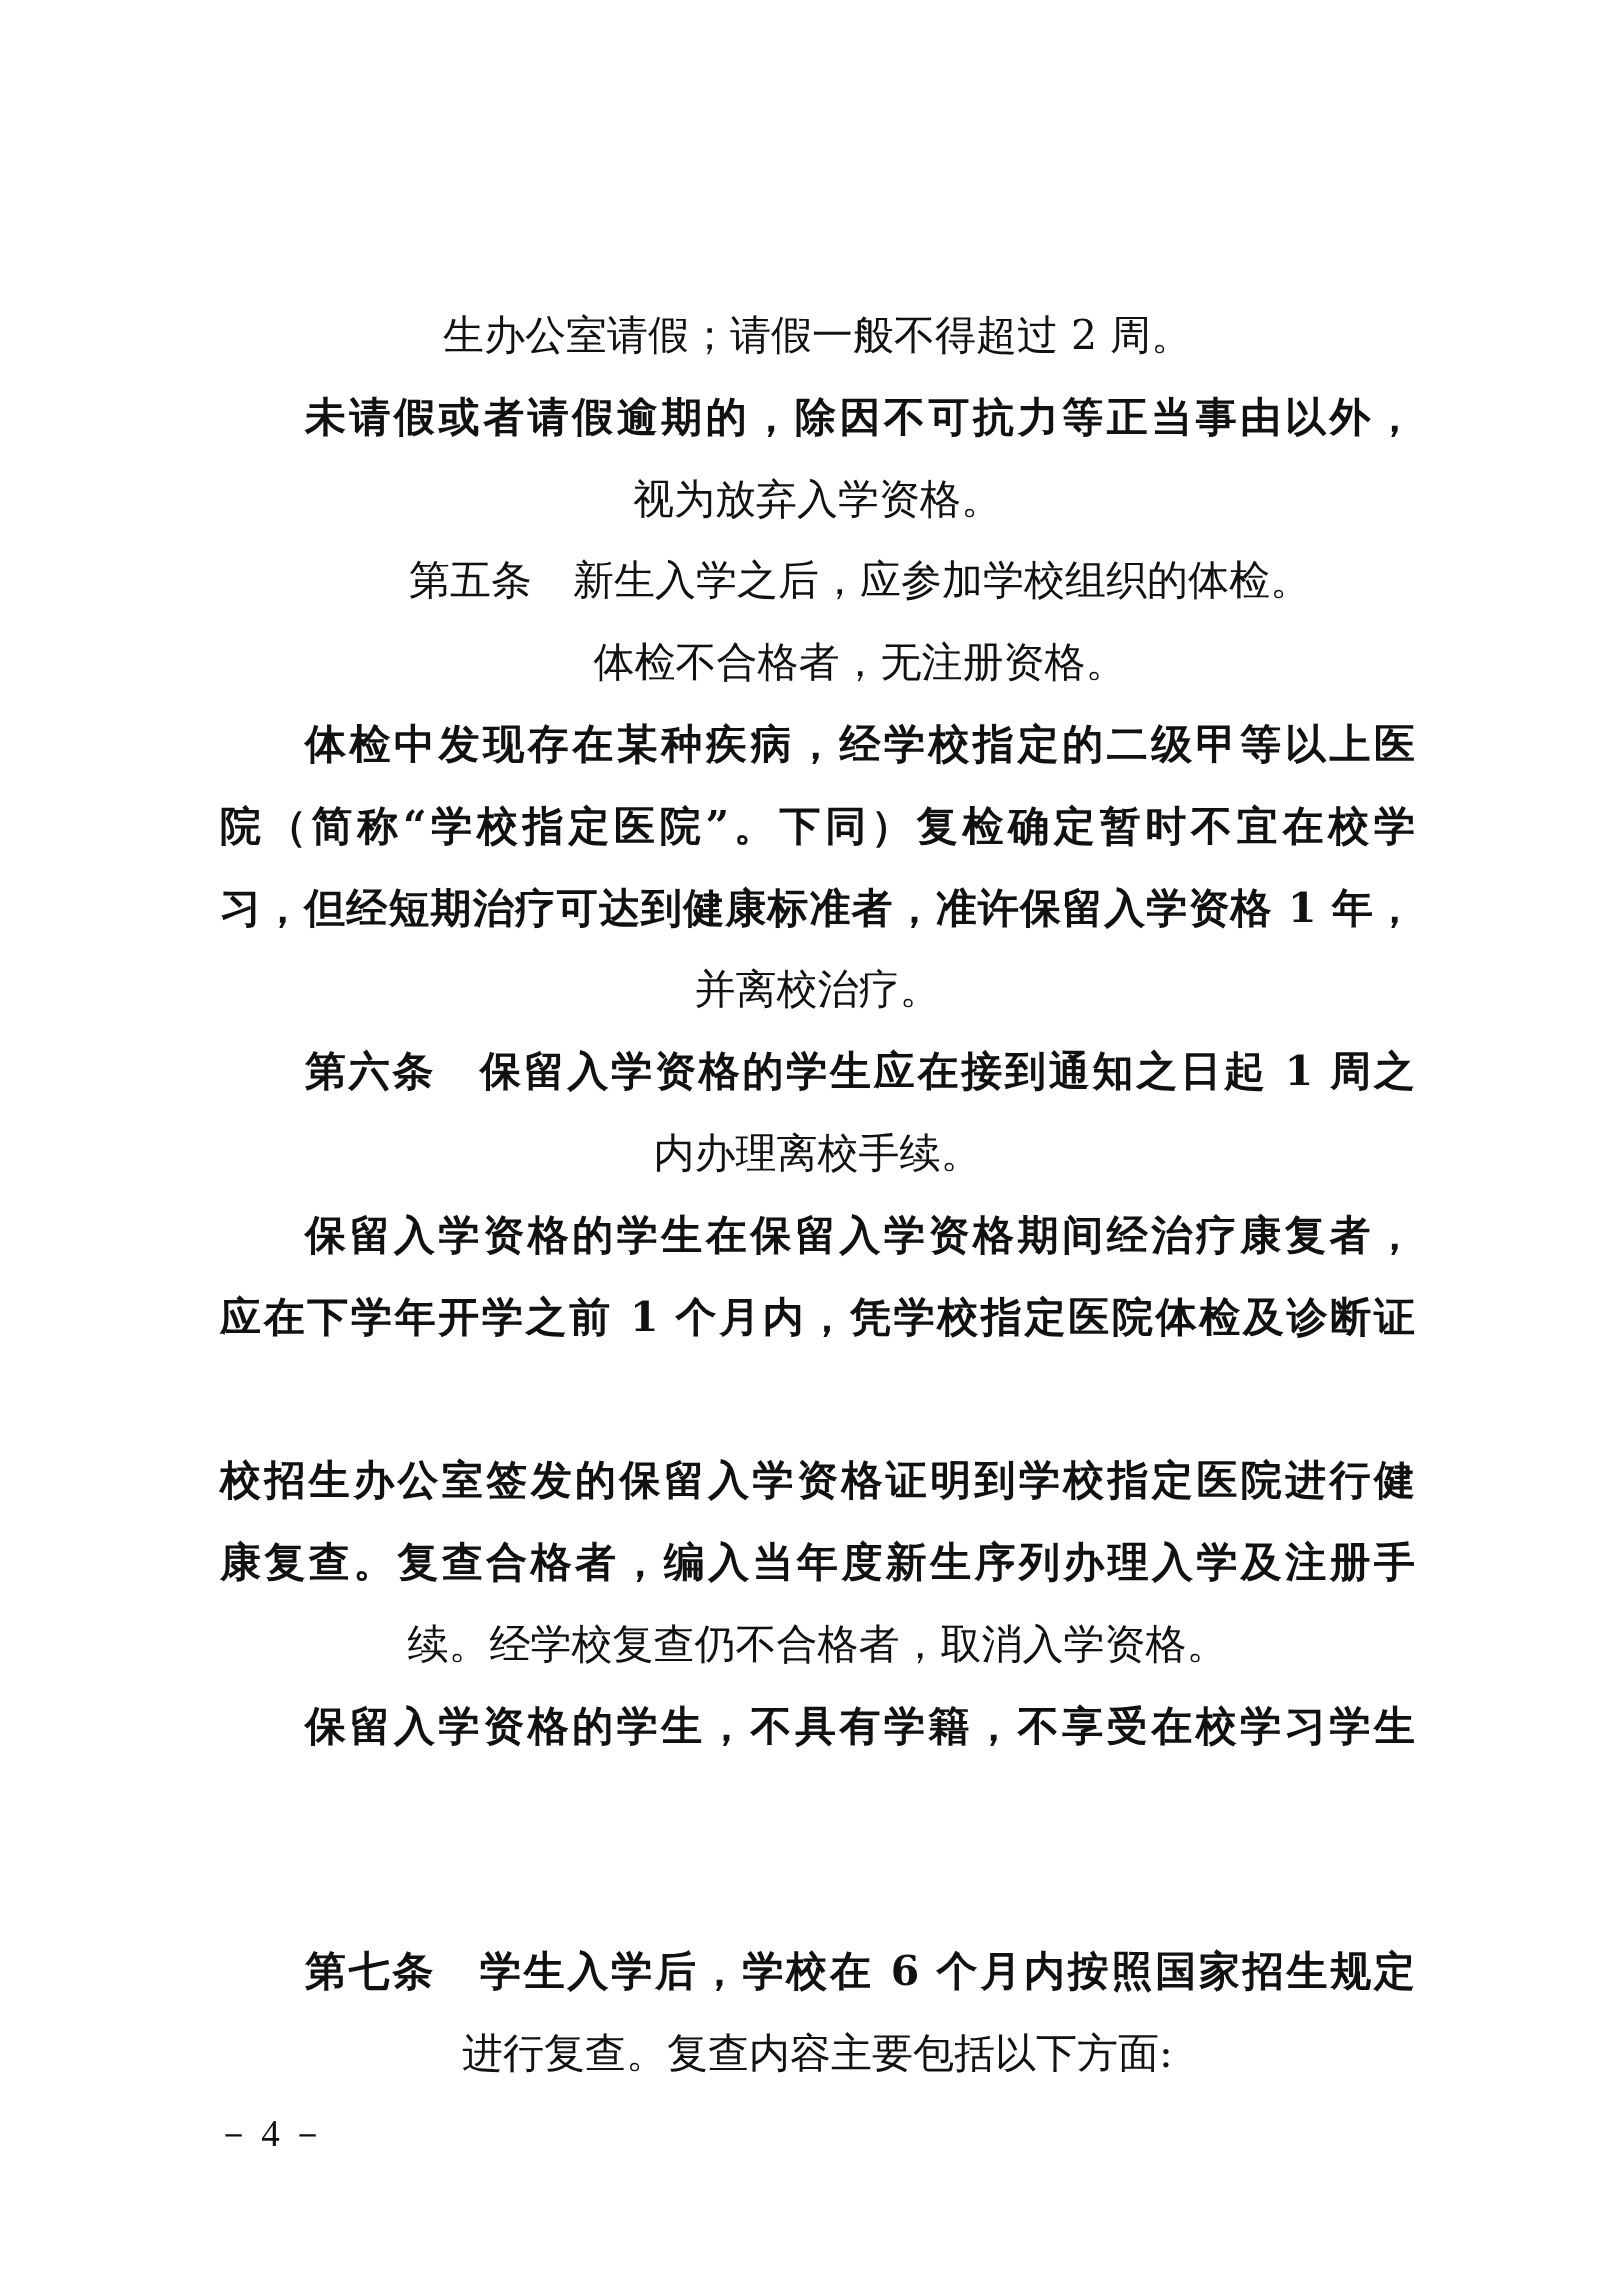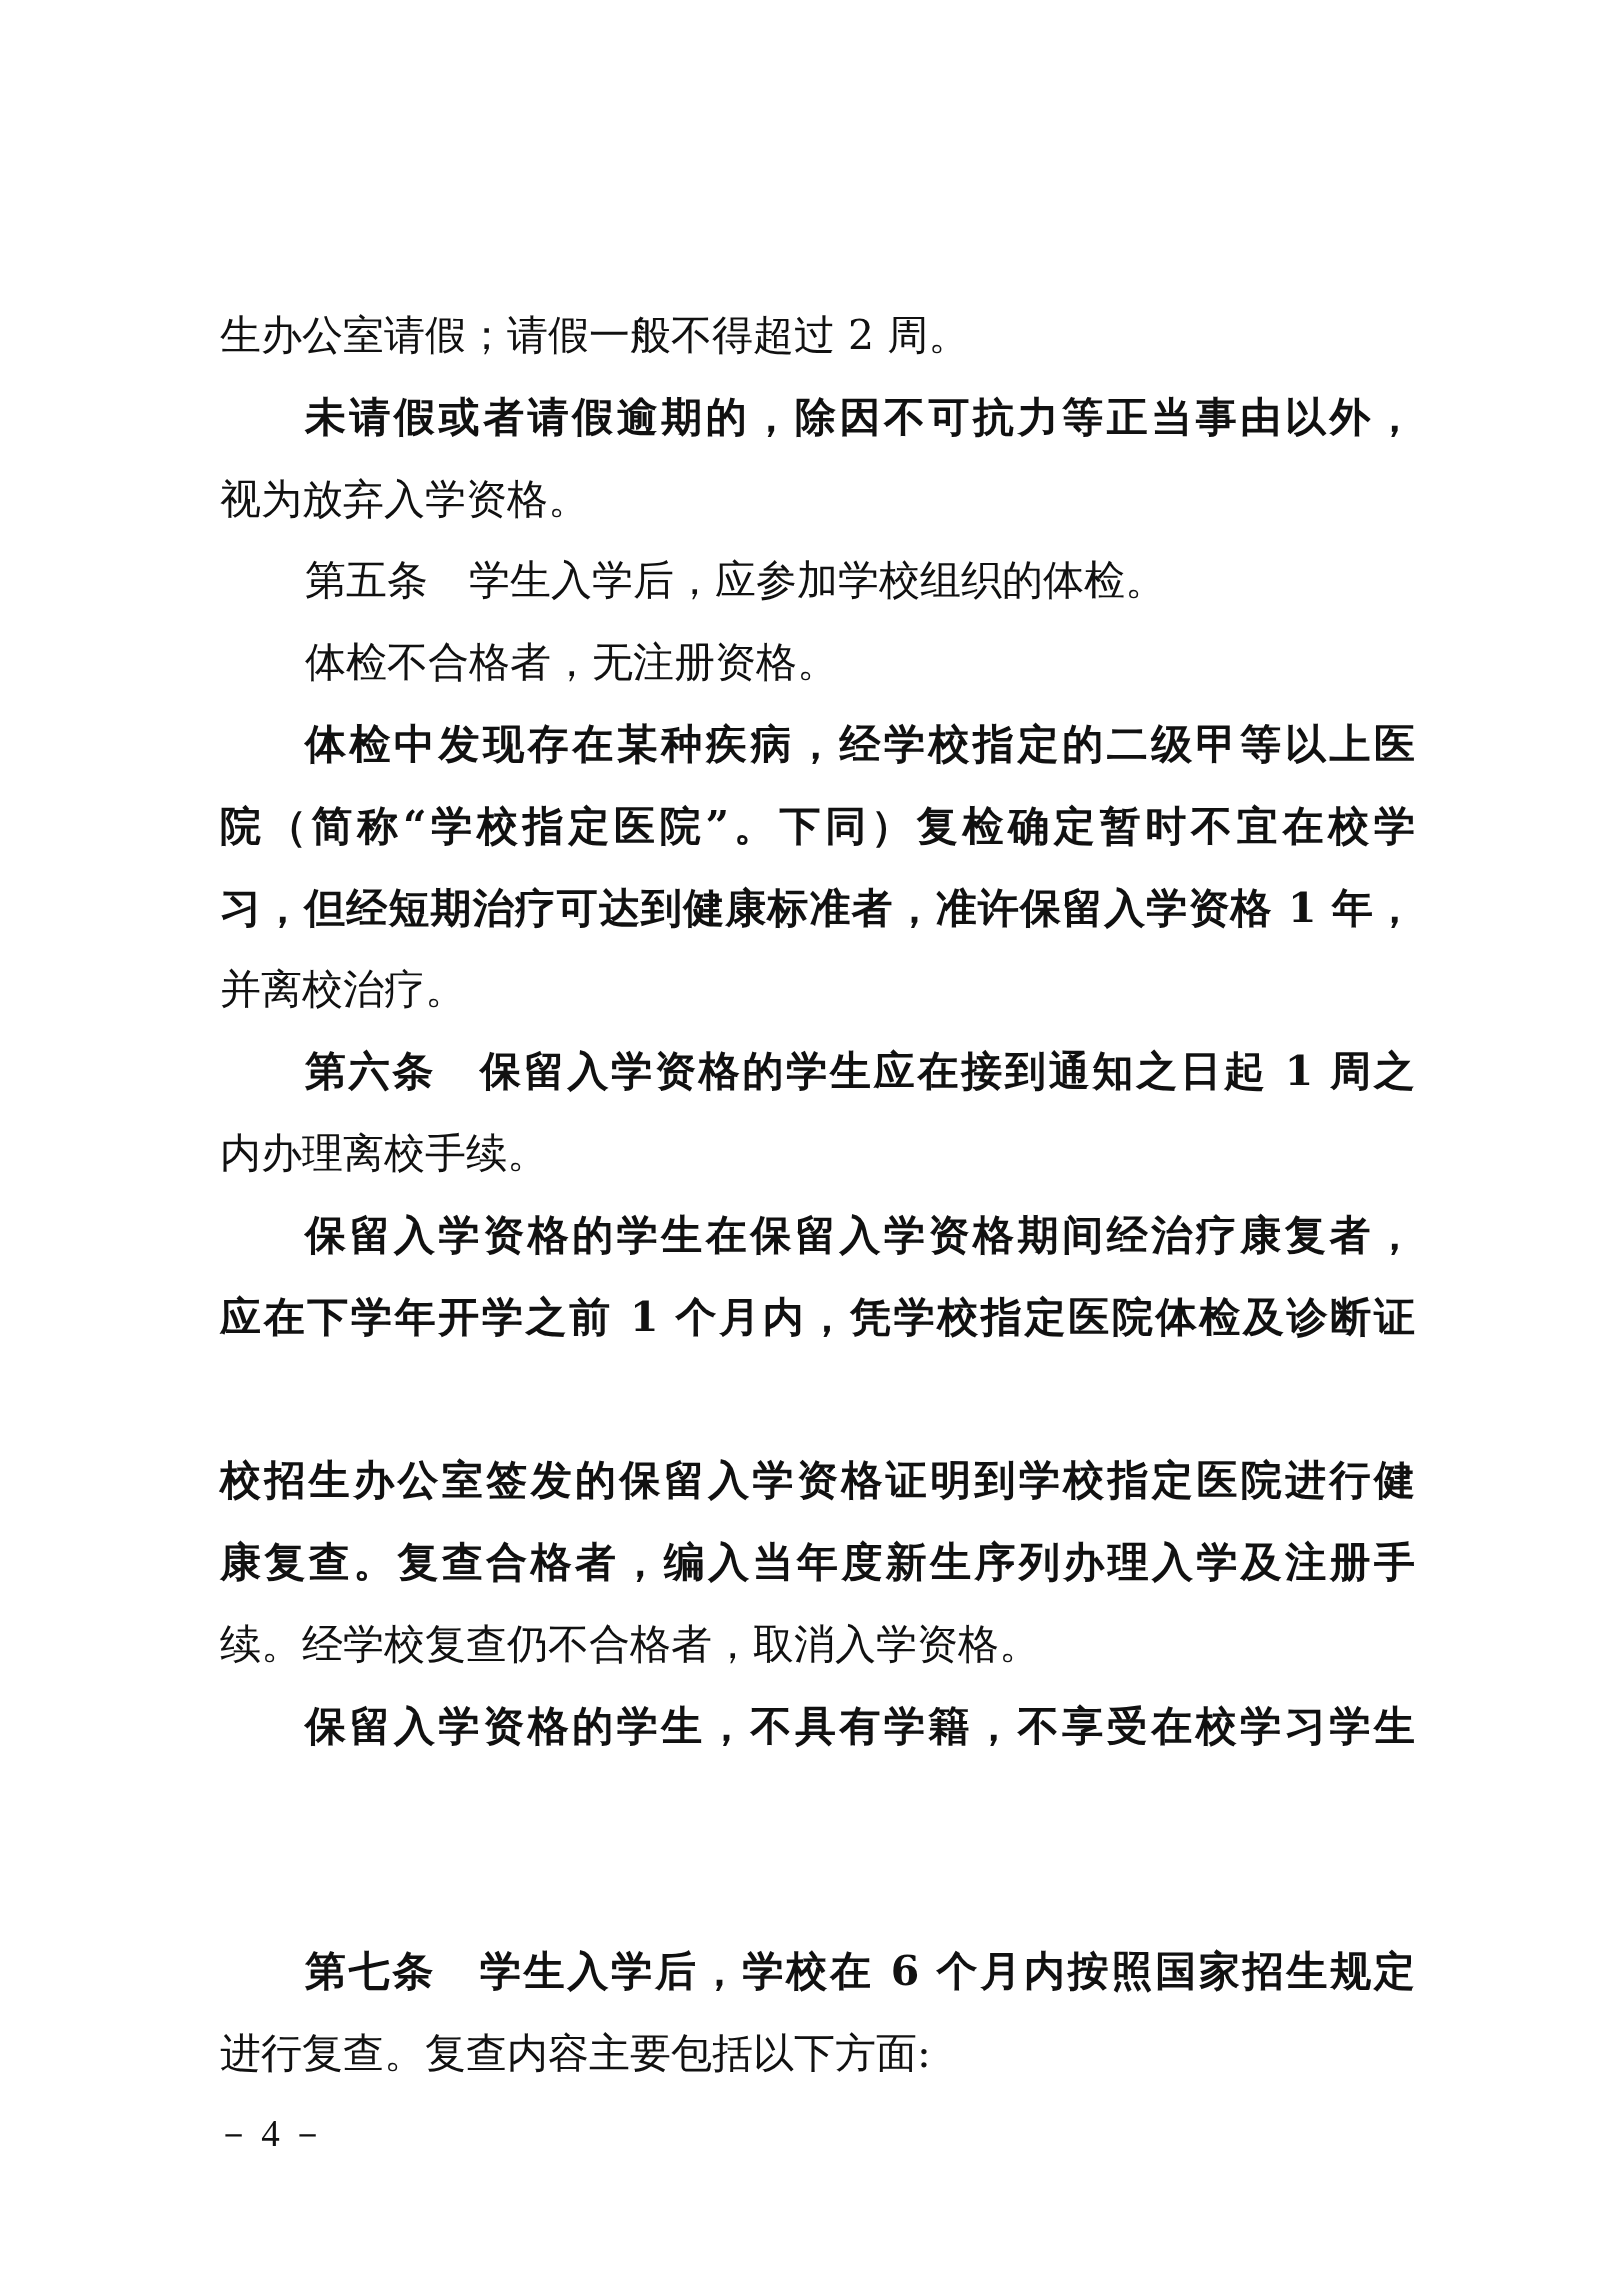--- a/index.html
+++ b/index.html
@@ -8,21 +8,21 @@
   .line {
     position: absolute;
     left: 220px;
     width: 1195px;
     height: 82px;
     line-height: 82px;
     font-family: "DejaVu Serif", "Liberation Serif", serif;
     font-size: 41px;
     color: #111111;
     white-space: nowrap;
-    text-align: left;
+    text-align: center;
   }
   .line.indent { padding-left: 85px; width: 1110px; }
   .line.justify { text-align: justify; text-align-last: justify; font-weight: bold; }
   .pagenum {
     position: absolute;
     left: 215px;
     top: 2111px;
     height: 46px;
     line-height: 46px;
     font-family: "Liberation Serif", "DejaVu Serif", serif;
@@ -31,21 +31,21 @@
     white-space: pre;
   }
 </style>
 </head>
 <body>
 
 <div class="page">
   <div class="line" style="top:294px">生办公室请假；请假一般不得超过 2 周。</div>
   <div class="line indent justify" style="top:376px">未请假或者请假逾期的，除因不可抗力等正当事由以外，</div>
   <div class="line" style="top:458px">视为放弃入学资格。</div>
-  <div class="line indent" style="top:539px">第五条　学生入学后，应参加学校组织的体检。</div>
+  <div class="line indent" style="top:539px">第五条　新生入学之后，应参加学校组织的体检。</div>
   <div class="line indent" style="top:621px">体检不合格者，无注册资格。</div>
   <div class="line indent justify" style="top:703px">体检中发现存在某种疾病，经学校指定的二级甲等以上医</div>
   <div class="line justify" style="top:785px">院（简称“学校指定医院”。下同）复检确定暂时不宜在校学</div>
   <div class="line justify" style="top:867px">习，但经短期治疗可达到健康标准者，准许保留入学资格 1 年，</div>
   <div class="line" style="top:948px">并离校治疗。</div>
   <div class="line indent justify" style="top:1030px">第六条　保留入学资格的学生应在接到通知之日起 1 周之</div>
   <div class="line" style="top:1112px">内办理离校手续。</div>
   <div class="line indent justify" style="top:1194px">保留入学资格的学生在保留入学资格期间经治疗康复者，</div>
   <div class="line justify" style="top:1276px">应在下学年开学之前 1 个月内，凭学校指定医院体检及诊断证</div>
   <div class="line justify" style="top:1521px">康复查。复查合格者，编入当年度新生序列办理入学及注册手</div>

